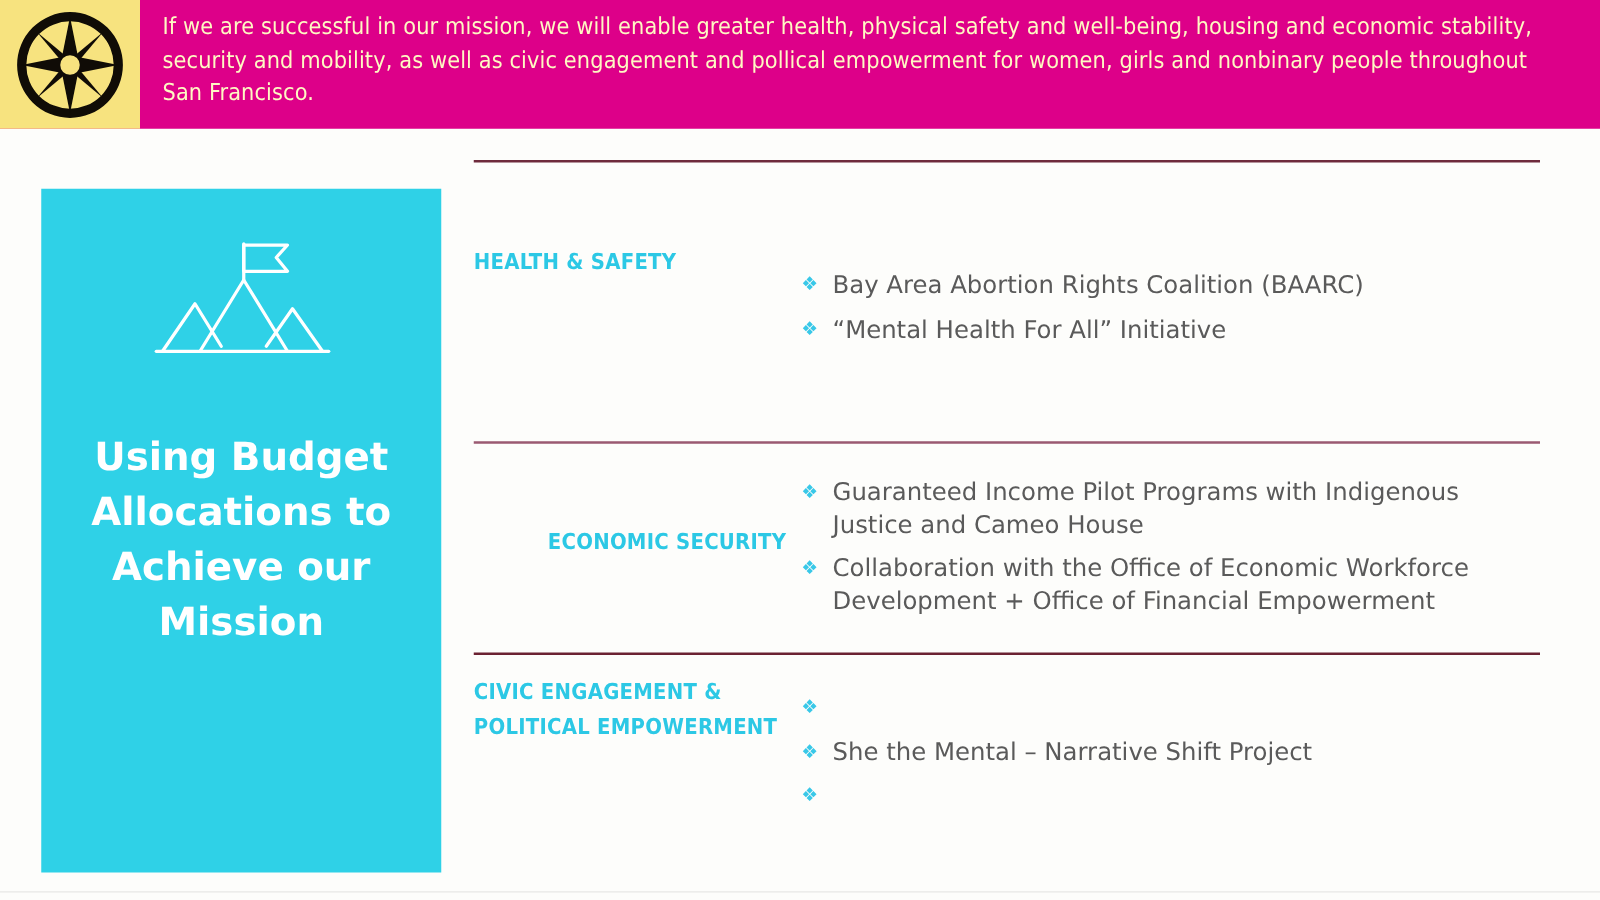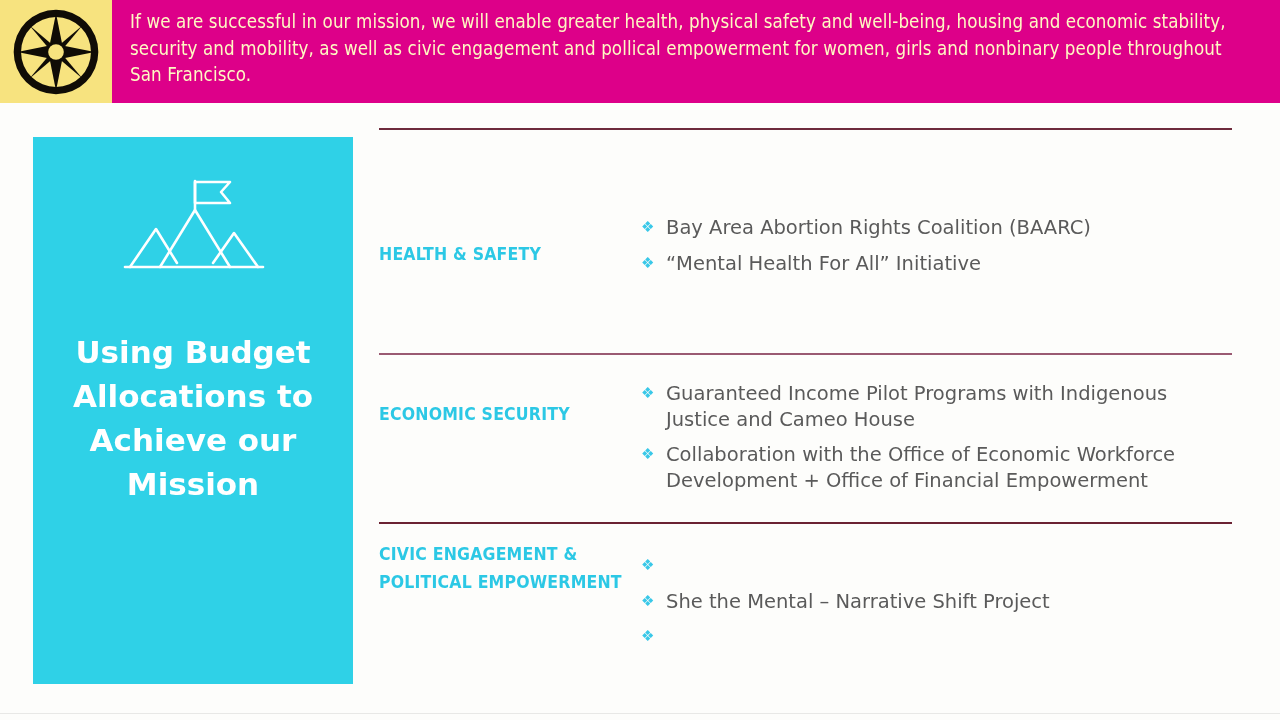--- a/index.html
+++ b/index.html
@@ -50,21 +50,21 @@
     letter-spacing: 0.1px;
     font-weight: 400;
     font-family: "DejaVu Sans", sans-serif;
     font-stretch: condensed;
   }
 
   
   .left-panel {
     position: absolute;
     left: 33px;
-    top: 137px;
+    top: 151px;
     width: 320px;
     height: 547px;
     background: #2FD1E7;
     display: flex;
     flex-direction: column;
     align-items: center;
   }
   .panel-icon {
     margin-top: 38px;
     width: 160px;
@@ -113,22 +113,22 @@
     color: #2CC8E5;
     font-size: 17.5px;
     line-height: 28px;
     font-weight: 600;
     font-family: "DejaVu Sans", sans-serif;
     font-stretch: condensed;
     letter-spacing: 0.2px;
     padding-right: 12px;
     box-sizing: border-box;
   }
-  .sec-1 .sec-head { padding-top: 110px; }
-  .sec-2 .sec-head { padding-top: 45px; }
+  .sec-1 .sec-head { padding-top: 66px; }
+  .sec-2 .sec-head { padding-top: 65px; text-align: right; }
   .sec-3 .sec-head { padding-top: 16px; }
 
   .bullets {
     flex: 1;
     list-style: none;
     margin: 0;
     padding: 0;
   }
   .sec-1 .bullets { padding-top: 85px; }
   .sec-2 .bullets { padding-top: 26px; }

